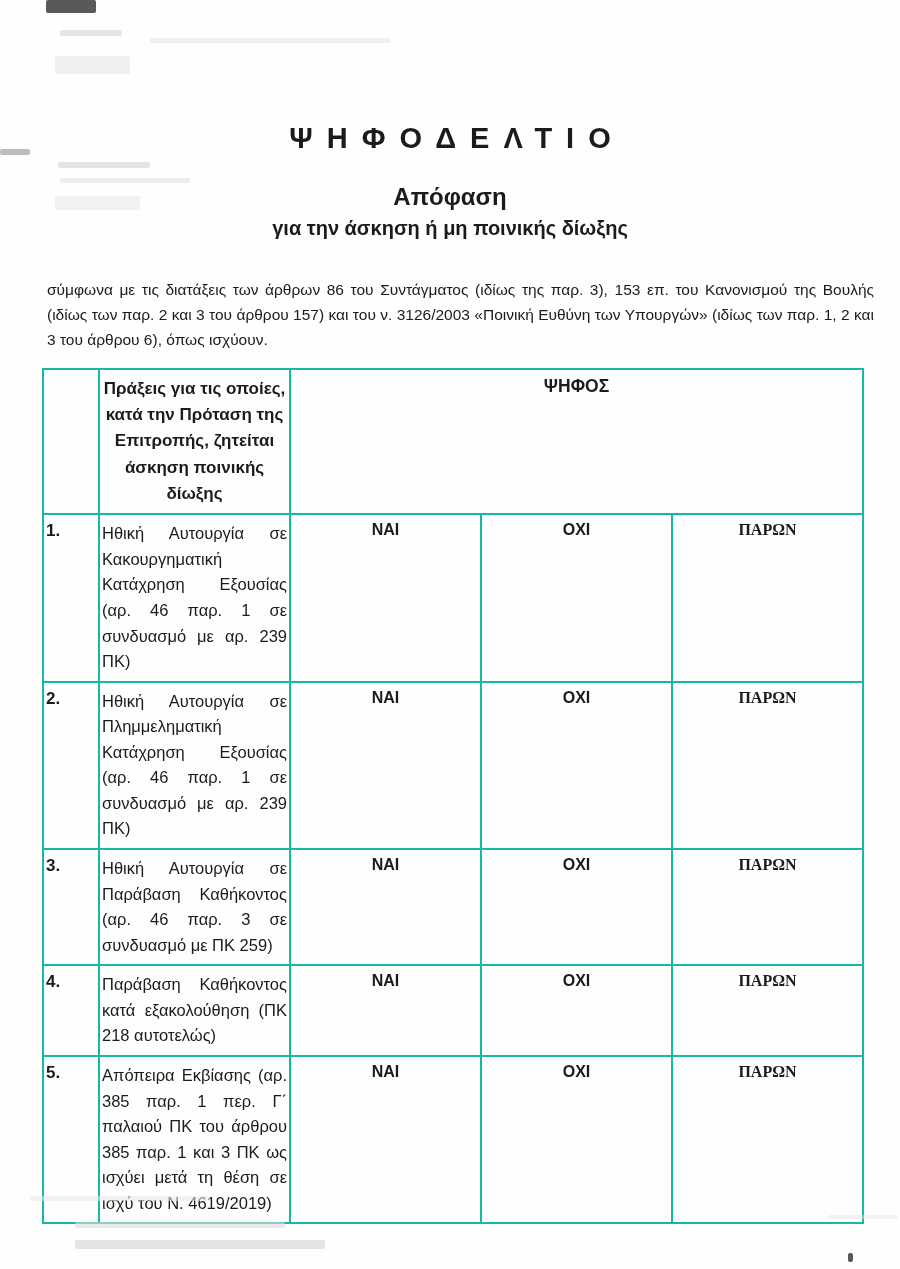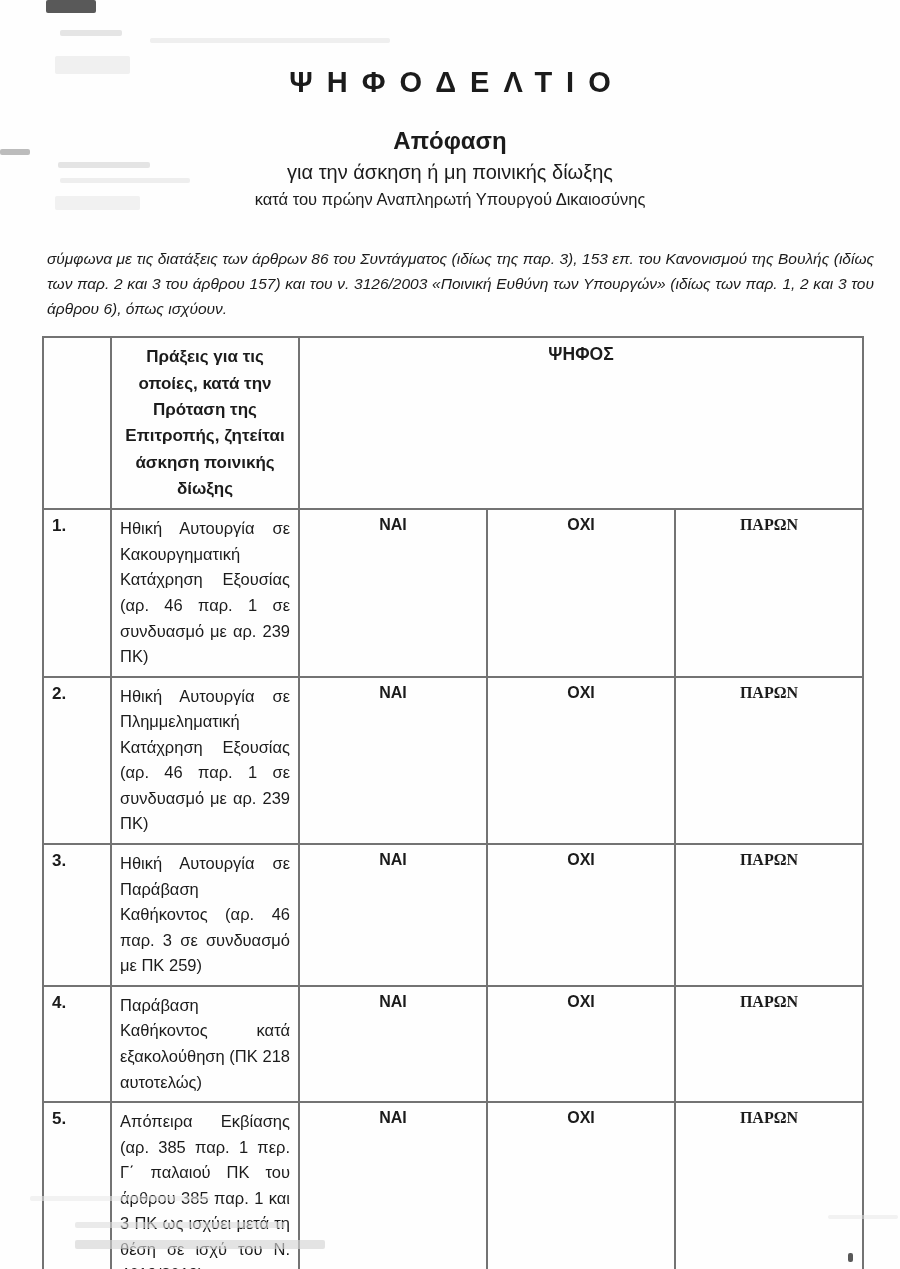--- a/index.html
+++ b/index.html
@@ -22,52 +22,51 @@
   .a6{left:58px;top:162px;width:92px;height:6px;background:#d2d2d2;opacity:.6;}
   .a7{left:60px;top:178px;width:130px;height:5px;background:#dedede;opacity:.5;}
   .a8{left:55px;top:196px;width:85px;height:14px;background:#e6e6e6;opacity:.55;}
   .a9{left:30px;top:1196px;width:180px;height:5px;background:#e8e8e8;opacity:.55;}
   .a10{left:75px;top:1222px;width:210px;height:6px;background:#dcdcdc;opacity:.6;}
   .a11{left:75px;top:1240px;width:250px;height:9px;background:#d4d4d4;opacity:.65;}
   .a12{left:848px;top:1253px;width:5px;height:9px;background:#474747;opacity:.9;}
   .a13{left:828px;top:1215px;width:70px;height:4px;background:#e5e5e5;opacity:.5;}
 
   
-  .doc-header{padding-top:64px;text-align:center;line-height:1.25;}
+  .doc-header{padding-top:120px;text-align:center;line-height:1.25;}
   .doc-title{
     margin:0;
     font-size:29px;font-weight:bold;
     letter-spacing:14px;
     text-indent:14px; 
   }
   .sub{margin:0 auto;}
   .sub-1{margin-top:26px;font-size:24px;font-weight:bold;}
-  .sub-2{margin-top:4px;font-size:20px;font-weight:normal;}
+  .sub-2{margin-top:4px;font-size:20px;font-weight:bold;}
   .sub-3{margin-top:4px;font-size:16.5px;font-weight:normal;}
   .sub-4{margin-top:3px;font-size:18px;font-weight:bold;}
 
   
   .legal{
     margin:36px 26px 0 47px;
     font-size:15.5px;line-height:1.62;
     text-align:justify;
-    font-style:italic;
   }
 
   
   table.ballot{
     margin:15px 0 0 42px;
     width:822px;
     border-collapse:collapse;
     table-layout:fixed;
   }
   table.ballot td{
-    border:2px solid #737373;
+    border:2px solid #14b8a6;
     vertical-align:top;
-    padding:6px 8px;
+    padding:6px 2px;
   }
   td.c-num{width:50px;font-weight:bold;font-size:17px;padding-left:9px;padding-top:8px;}
   td.c-act{
     width:373px;font-size:16.5px;line-height:1.55;
     text-align:justify;padding:7px 7px 7px 11px;border-radius:18px;
   }
   td.c-vote{width:140px;text-align:center;font-weight:bold;font-size:16px;padding-top:9px;margin-left:36px;}
   td.c-vote-last{width:119px;font-family:Liberation Serif, serif;}
   td.h-acts{
     font-weight:bold;font-size:17px;line-height:1.55;
@@ -95,21 +94,20 @@
   <div class="artifact a9"></div>
   <div class="artifact a10"></div>
   <div class="artifact a11"></div>
   <div class="artifact a12"></div>
   <div class="artifact a13"></div>
 
   <div class="doc-header">
     <h1 class="doc-title">ΨΗΦΟΔΕΛΤΙΟ</h1>
     <div class="sub sub-1">Απόφαση</div>
     <div class="sub sub-2">για την άσκηση ή μη ποινικής δίωξης</div>
-    <div class="sub sub-3">κατά του πρώην Αναπληρωτή Υπουργού Δικαιοσύνης</div>
   </div>
 
   <p class="legal">σύμφωνα με τις διατάξεις των άρθρων 86 του Συντάγματος (ιδίως της παρ. 3), 153 επ. του Κανονισμού της Βουλής (ιδίως των παρ. 2 και 3 του άρθρου 157) και του ν. 3126/2003 «Ποινική Ευθύνη των Υπουργών» (ιδίως των παρ. 1, 2 και 3 του άρθρου 6), όπως ισχύουν.</p>
 
   <table class="ballot">
     <tbody>
         <tr class="hdr">
       <td class="c-num"></td>
       <td class="h-acts">Πράξεις για τις οποίες, κατά την Πρόταση της Επιτροπής, ζητείται άσκηση ποινικής δίωξης</td>
       <td class="h-vote" colspan="3">ΨΗΦΟΣ</td>

